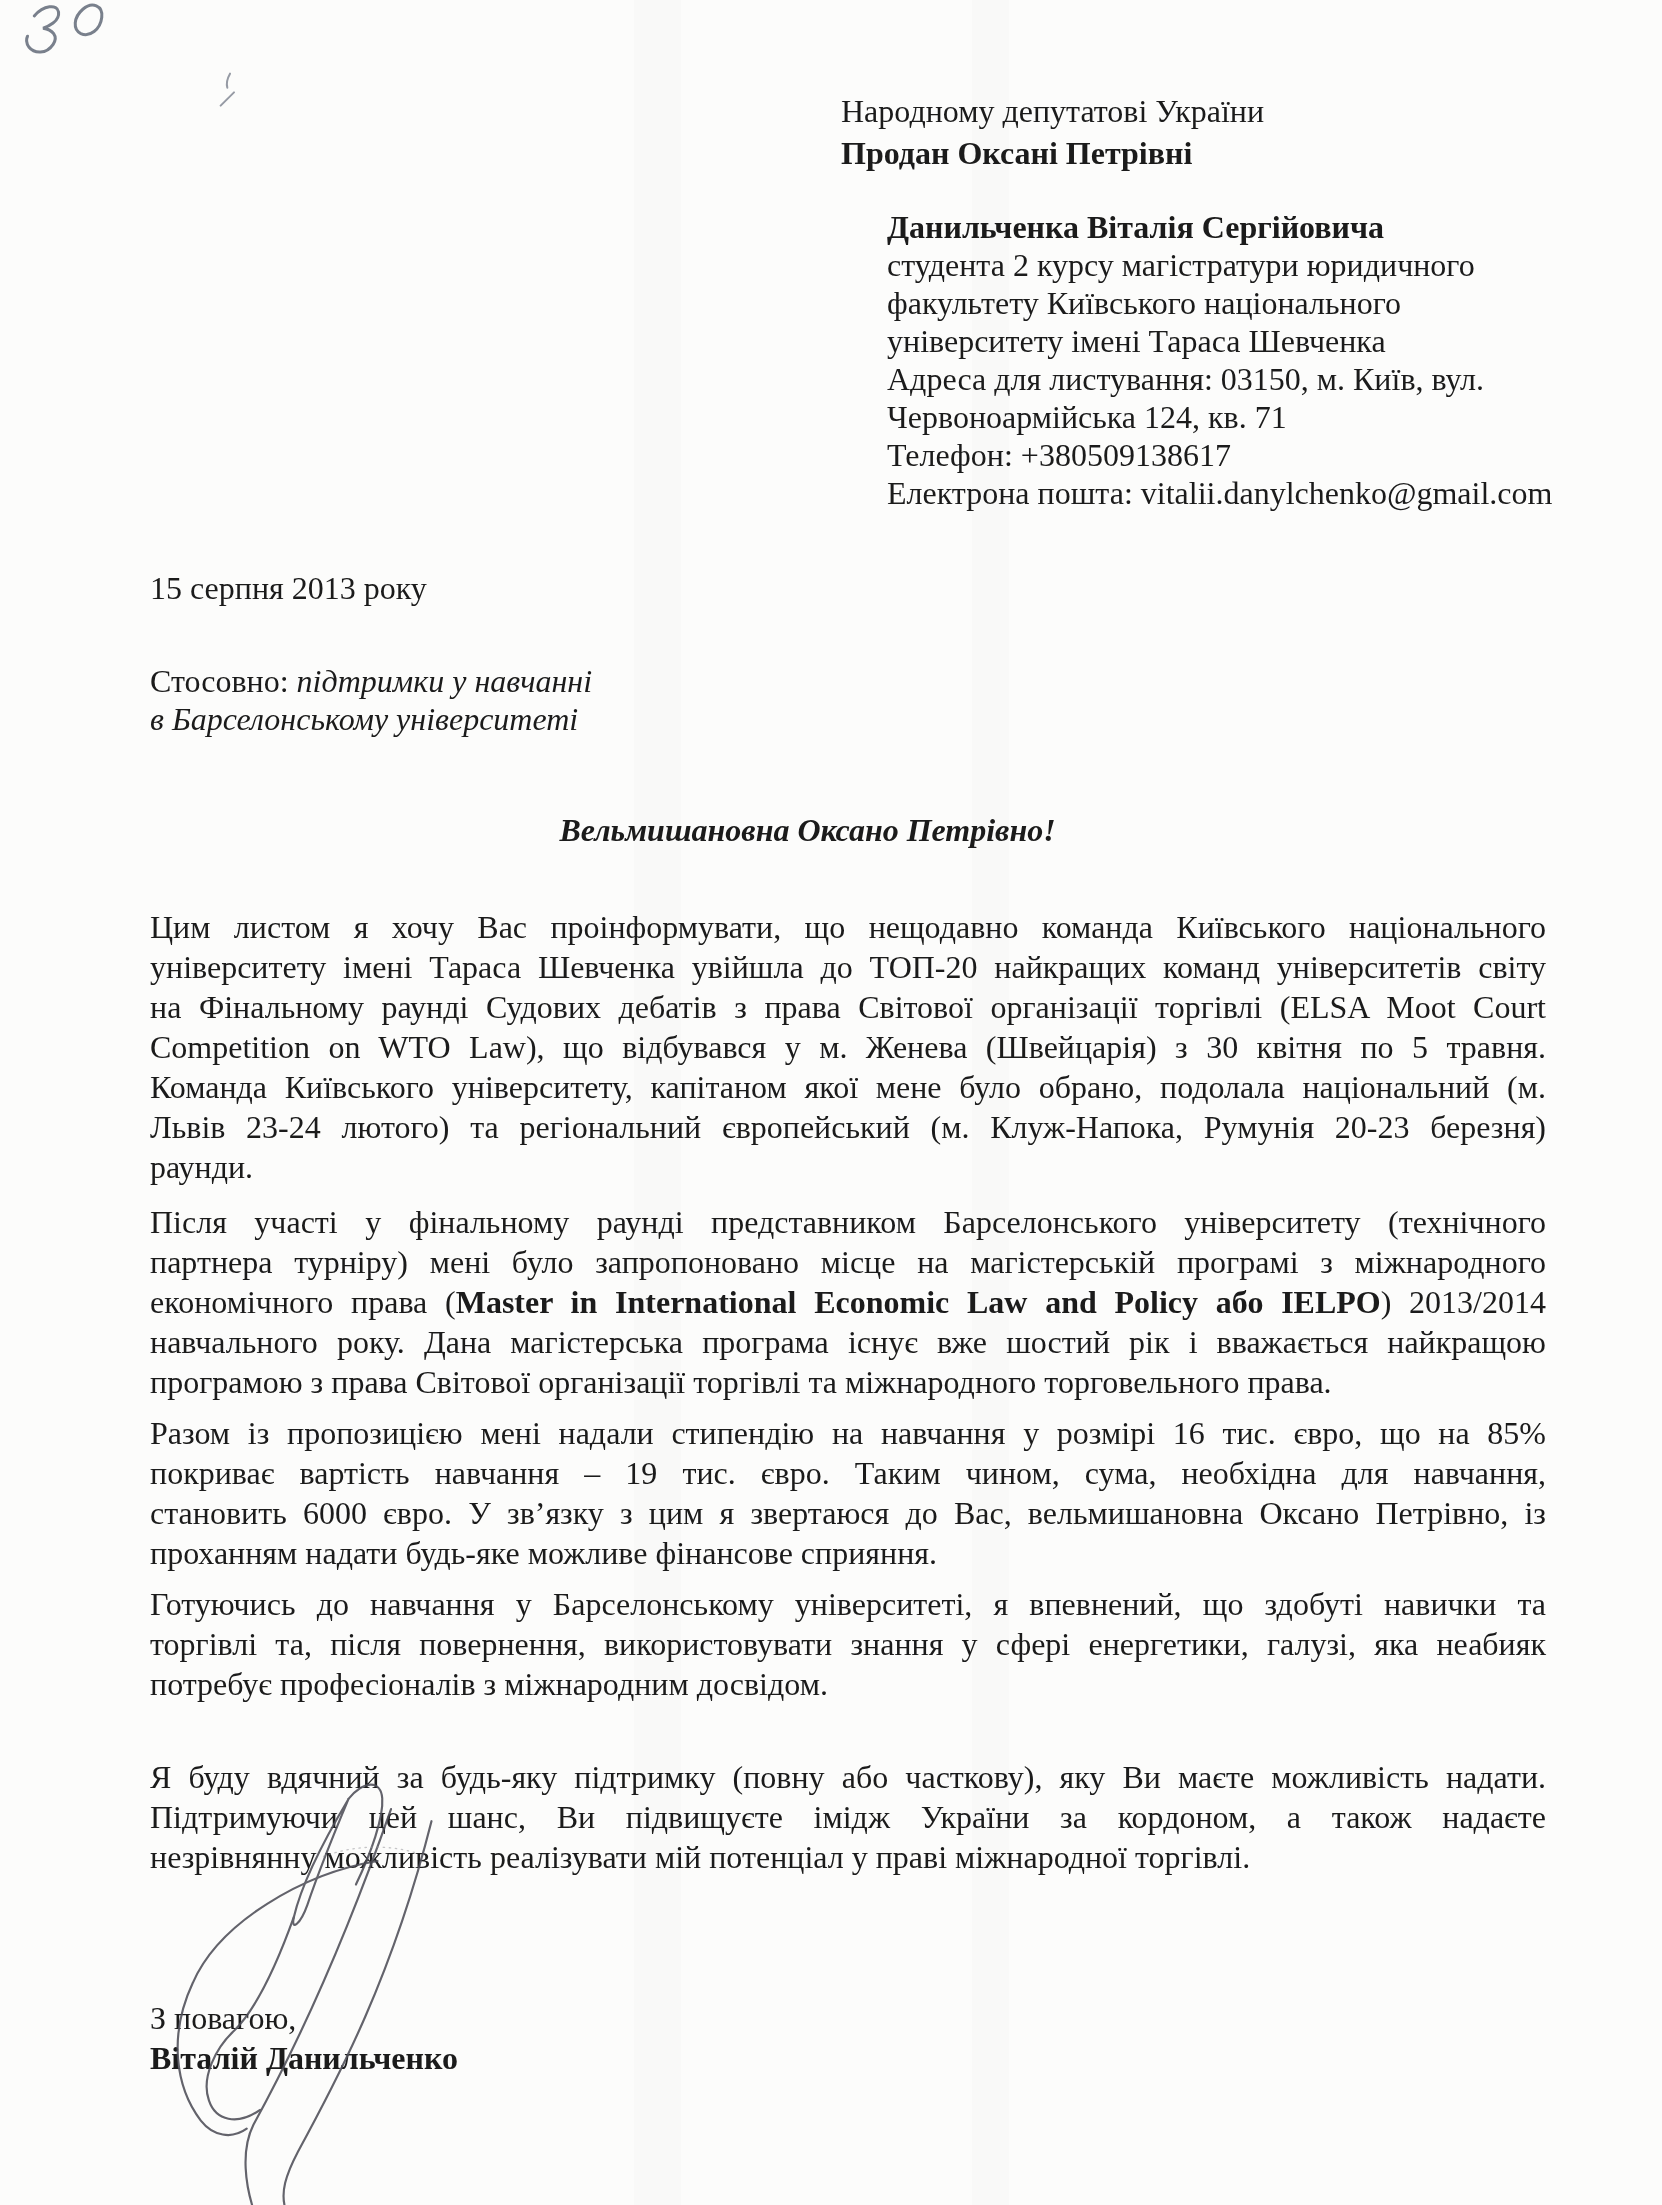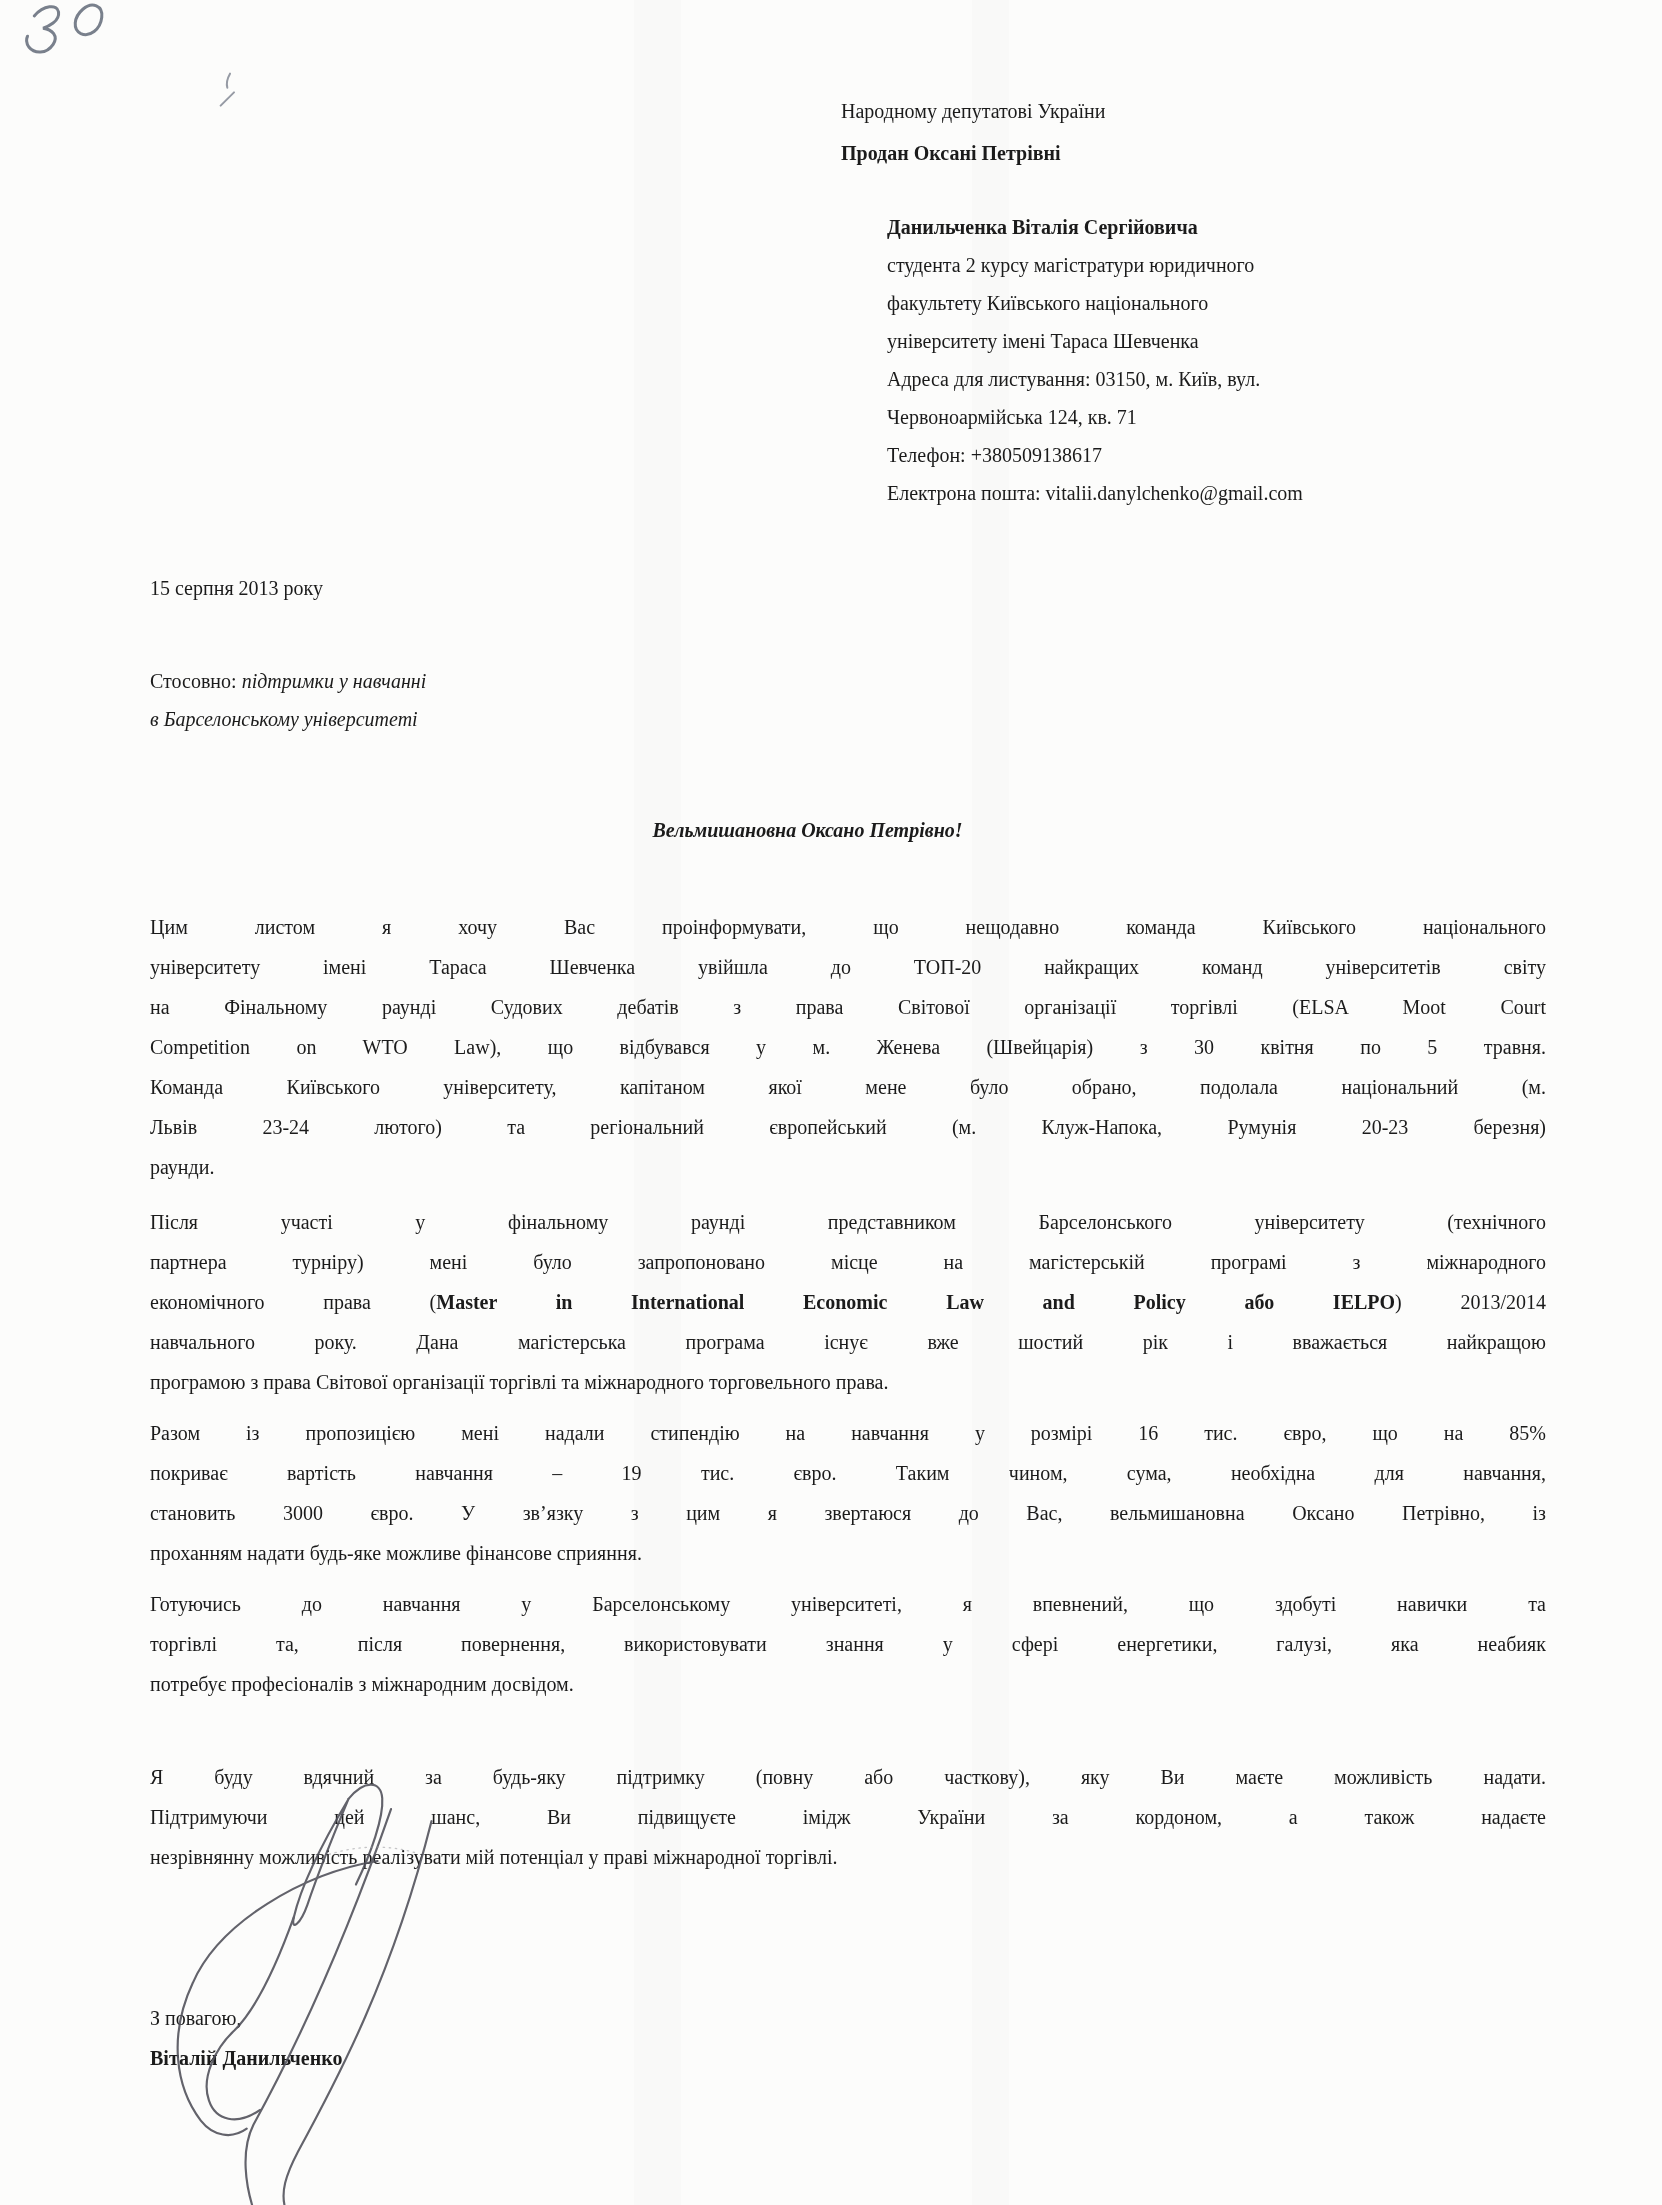--- a/index.html
+++ b/index.html
@@ -16,21 +16,21 @@
     width: 1663px; height: 2205px;
   }
   .scan-streak {
     position: absolute; top: 0; bottom: 0;
     background: rgba(40,40,40,0.015);
     pointer-events: none;
   }
   .streak-a { left: 634px; width: 47px; }
   .streak-b { left: 972px; width: 37px; }
 
-  .block { position: absolute; font-size: 20px; line-height: 40px; }
+  .block { position: absolute; font-size: 32px; line-height: 40px; }
 
   
   .addr { left: 841px; white-space: nowrap; }
   .addr-recipient { top: 90px; line-height: 42px; }
   .addr-sender { top: 208px; line-height: 38px; margin-left: 46px; }
   .bold { font-weight: bold; }
   .italic { font-style: italic; }
 
   
   .date-line { left: 150px; top: 568px; white-space: nowrap; }
@@ -123,21 +123,21 @@
     <div class="jline">Після участі у фінальному раунді представником Барселонського університету (технічного</div>
     <div class="jline">партнера турніру) мені було запропоновано місце на магістерській програмі з міжнародного</div>
     <div class="jline"><span>економічного права (</span><span class="bold">Master in International Economic Law and Policy або IELPO</span><span>) 2013/2014</span></div>
     <div class="jline">навчального року. Дана магістерська програма існує вже шостий рік і вважається найкращою</div>
     <div class="jline-last">програмою з права Світової організації торгівлі та міжнародного торговельного права.</div>
   </div>
 
   <div class="block para p3">
     <div class="jline">Разом із пропозицією мені надали стипендію на навчання у розмірі 16 тис. євро, що на 85%</div>
     <div class="jline">покриває вартість навчання – 19 тис. євро. Таким чином, сума, необхідна для навчання,</div>
-    <div class="jline">становить 3000 євро. У зв’язку з цим я звертаюся до Вас, вельмишановна Оксано Петрівно, із</div>
+    <div class="jline">становить 6000 євро. У зв’язку з цим я звертаюся до Вас, вельмишановна Оксано Петрівно, із</div>
     <div class="jline-last">проханням надати будь-яке можливе фінансове сприяння.</div>
   </div>
 
   <div class="block para p4">
     <div class="jline">Готуючись до навчання у Барселонському університеті, я впевнений, що здобуті навички та</div>
     <div class="jline">торгівлі та, після повернення, використовувати знання у сфері енергетики, галузі, яка неабияк</div>
     <div class="jline-last">потребує професіоналів з міжнародним досвідом.</div>
   </div>
 
   <div class="block para p5">

